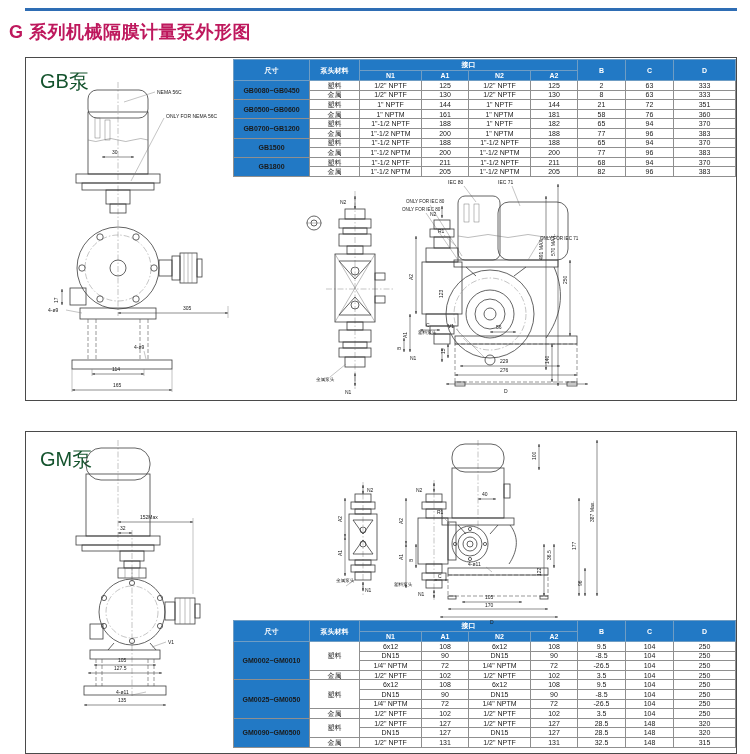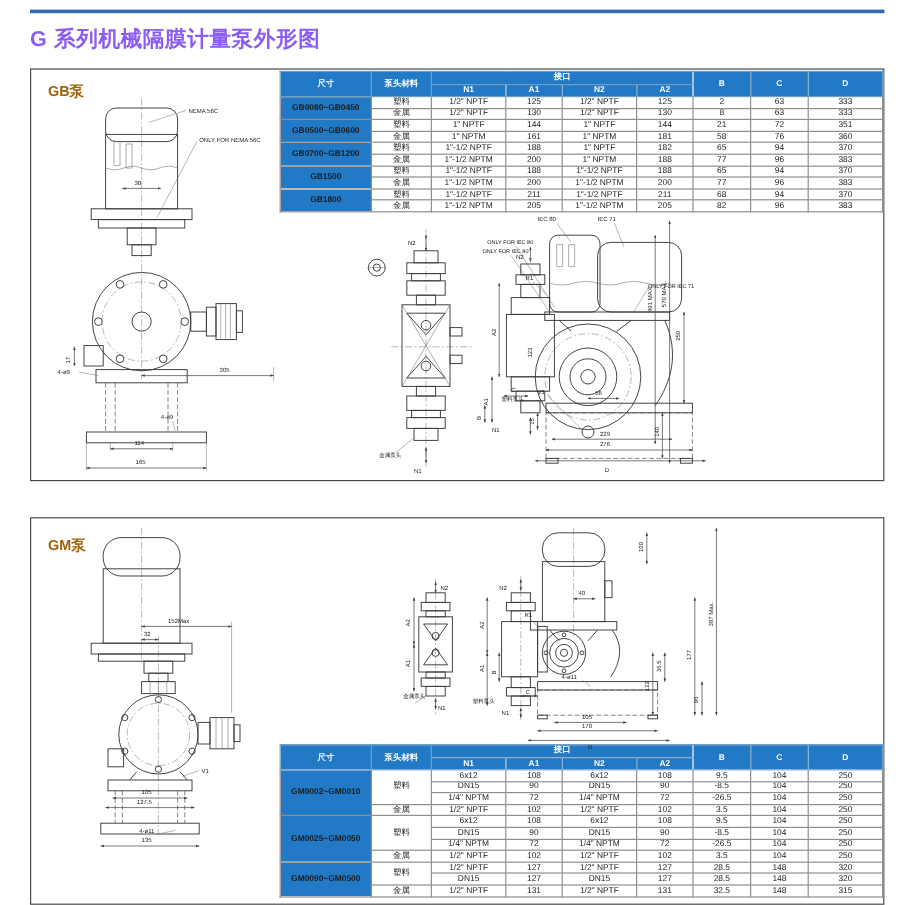--- a/index.html
+++ b/index.html
@@ -1,24 +1,24 @@
 <!DOCTYPE html>
 <html><head>
 <meta charset="utf-8">
 <style>
   html,body{margin:0;padding:0;}
   body{width:750px;height:754px;position:relative;background:#fff;
        font-family:"Liberation Sans",sans-serif;overflow:hidden;}
   .abs{position:absolute;}
   #top-rule{left:25px;top:8px;width:712px;height:3px;background:#2e6db4;}
-  #page-title{left:25px;top:20px;font-size:18px;font-weight:bold;color:#8b5cf6;letter-spacing:.5px;}
+  #page-title{left:9px;top:20px;font-size:18px;font-weight:bold;color:#be185d;letter-spacing:.5px;}
   .panel{border:1px solid #4a4a4a;background:#fff;}
   #gb-panel{left:25px;top:57px;width:710px;height:342px;}
   #gm-panel{left:25px;top:431px;width:710px;height:321px;}
-  .panel-label{font-size:12px;font-weight:bold;color:#a16207;}
+  .panel-label{font-size:20px;font-weight:normal;color:#14532d;}
   #gb-label{left:40px;top:68px;}
   #gm-label{left:40px;top:446px;}
   table.dim{position:absolute;border-collapse:collapse;table-layout:fixed;
             border:1.2px solid #4f4f4f;background:#fff;}
   #gb-table{left:233px;top:59px;width:502px;}
   #gm-table{left:233px;top:620px;width:502px;}
   table.dim th,table.dim td{border:1px solid #8f8f8f;font-size:7px;line-height:1;
             text-align:center;vertical-align:middle;padding:0;overflow:hidden;white-space:nowrap;}
   table.dim th{background:#2279c5;color:#fff;font-weight:bold;height:9.5px;border-color:#6f9dc4;}
   table.dim td{height:8.6px;color:#1a1a1a;}

